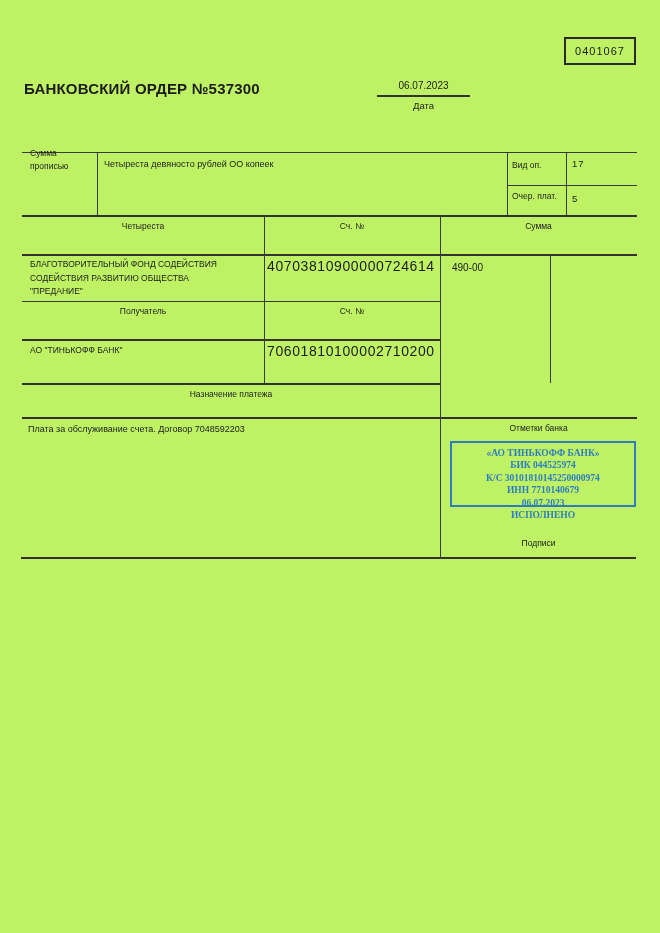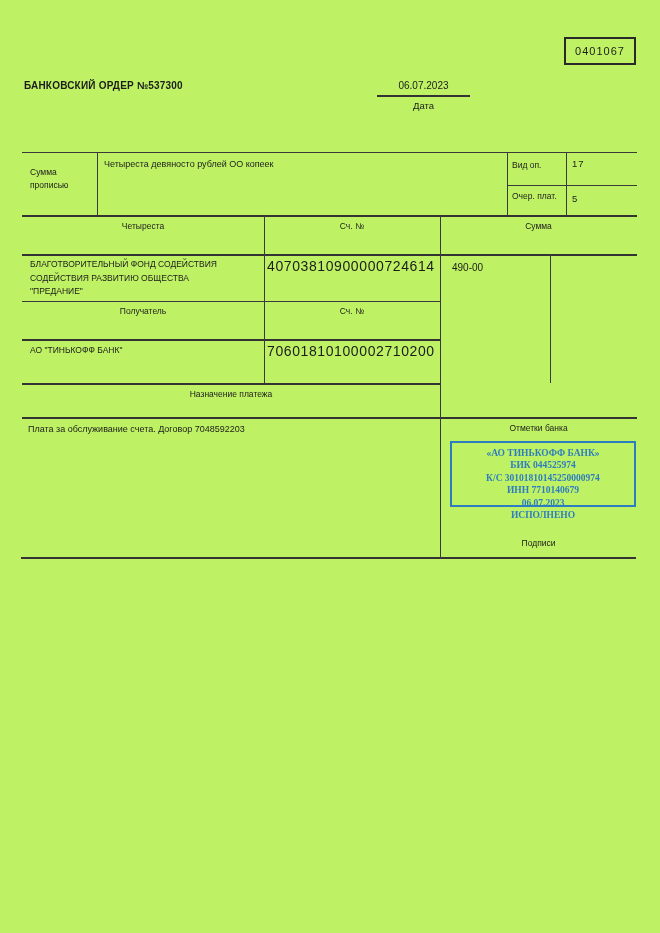--- a/index.html
+++ b/index.html
@@ -13,21 +13,21 @@
   .hline { position:absolute; background:#3a3a3a; height:1px; }
   .hline.thick { height:2px; background:#333; }
   .vline { position:absolute; background:#3a3a3a; width:1px; }
 
   .form-code {
     position:absolute; left:564px; top:37px; width:72px; height:28px;
     border:2px solid #2a2a2a; text-align:center; line-height:24px;
     font-size:11px; letter-spacing:1px;
   }
   .doc-title {
-    position:absolute; left:24px; top:80px; font-size:10px;
+    position:absolute; left:24px; top:80px; font-size:15px;
     font-weight:bold; letter-spacing:0.2px;text-align:center;
   }
   .date-wrap { position:absolute; left:377px; top:80px; width:93px; text-align:center; }
   .date-value { font-size:10px; padding-bottom:4px; border-bottom:2px solid #333; }
   .date-label { font-size:9.5px; padding-top:3px; }
 
   .cell-label { font-size:8.5px; line-height:13px; }
   .hdr { position:absolute; text-align:center; font-size:8.5px; }
   .val-sans { font-size:9px; }
   .acct { font-size:14px; letter-spacing:0.6px; }
@@ -64,21 +64,21 @@
   <div class="hline thick" style="left:22px; top:417px; width:615px;"></div>
   <div class="hline thick" style="left:21px; top:557px; width:615px;"></div>
 
   <div class="vline" style="left:97px; top:152px; height:63px;"></div>
   <div class="vline" style="left:507px; top:152px; height:63px;"></div>
   <div class="vline" style="left:566px; top:152px; height:63px;"></div>
   <div class="vline" style="left:264px; top:215px; height:168px;"></div>
   <div class="vline" style="left:440px; top:215px; height:344px;"></div>
   <div class="vline" style="left:550px; top:254px; height:129px;"></div>
 
-  <div class="abs cell-label" style="left:30px; top:166px; width:62px;">Сумма прописью</div>
+  <div class="abs cell-label" style="left:30px; top:147px; width:62px;">Сумма прописью</div>
   <div class="abs val-sans" style="left:104px; top:159px;">Четыреста девяносто рублей ОО копеек</div>
   <div class="abs cell-label" style="left:512px; top:159px;">Вид оп.</div>
   <div class="abs" style="left:572px; top:158px; font-size:9.5px; letter-spacing:1px;">17</div>
   <div class="abs cell-label" style="left:512px; top:190px;">Очер. плат.</div>
   <div class="abs" style="left:572px; top:193px; font-size:9.5px;">5</div>
 
   <div class="hdr" style="left:22px; top:221px; width:242px;">Четыреста</div>
   <div class="hdr" style="left:264px; top:221px; width:176px;">Сч. №</div>
   <div class="hdr" style="left:440px; top:221px; width:197px;">Сумма</div>
 

